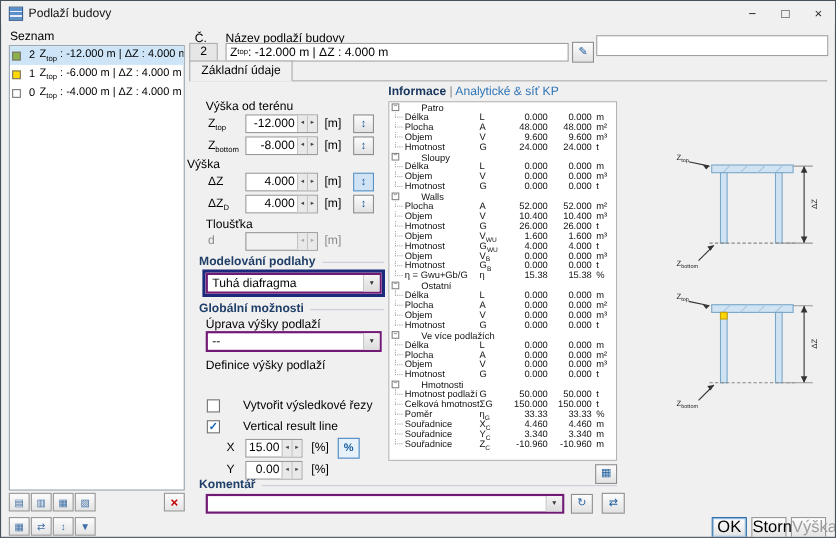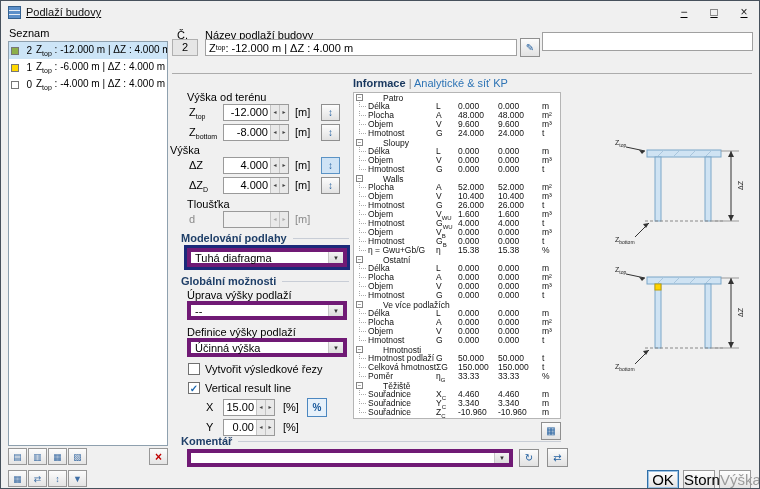--- a/index.html
+++ b/index.html
@@ -1,21 +1,21 @@
 <!DOCTYPE html>
 <html><head>
 <meta charset="utf-8">
 <style>
   * { margin:0; padding:0; box-sizing:border-box; }
   html,body { width:760px; height:489px; font-family:"Liberation Sans",sans-serif; font-size:11px; background:#fff; }
   .window { position:relative; width:760px; height:489px; background:#f0f0f0; border:1px solid #47515c; overflow:hidden; }
   .abs { position:absolute; }
 
   
-  .titlebar { position:absolute; left:0; top:0; right:0; height:22px; background:#f0f0f0; display:flex; align-items:center;text-decoration:underline; }
+  .titlebar { position:absolute; left:0; top:0; right:0; height:22px; background:#f0f0f0; display:flex; align-items:center; }
   .tb-icon { width:13px; height:13px; margin:0 5px 0 7px; border:1px solid #33608f;
              background:repeating-linear-gradient(180deg,#5b8fc9 0 3px,#e8eef5 3px 4px); }
   .tb-title { font-size:11px; color:#111; }
   .wincontrols { margin-left:auto; display:flex; height:100%; }
   .winbtn { width:30px; height:100%; display:flex; align-items:center; justify-content:center; font-size:12px; color:#222; cursor:default; }
 
   
   .listbox { position:absolute; left:7px; top:40px; width:160px; height:405px; background:#fff; border:1px solid #8ea0ae; overflow:hidden; font-size:10px; }
   .list-item { display:flex; align-items:center; height:17px; padding-left:2px; gap:4px; white-space:nowrap; }
   .list-item.selected { background:#cde5f7; }
@@ -36,44 +36,44 @@
   .field .spin { width:9px; background:#e9e9e9; border-left:1px solid #c4c4c4; font-size:6px; line-height:15px; text-align:center; color:#444; cursor:default; }
   .field.disabled { background:#f1f1f1; }
   .field.disabled .spin { color:#aaa; }
   .unit { position:absolute; font-size:11px; }
 
   .sq { position:absolute; width:19px; height:17px; background:linear-gradient(#fcfcfc,#e2e2e2); border:1px solid #8f8f8f;
         font-size:10px; color:#1f5d9e; text-align:center; line-height:14px; padding:0; cursor:default; }
   .sq.pressed { background:#cfe3f5; border-color:#5b93c5; }
   .sq.blue { border:1px solid #4c87c0; background:#e7f1fa; color:#16589c; font-weight:bold; }
 
-  .combo { position:absolute; height:19px; background:#fff; border:4px solid #701a75; display:flex; align-items:center; font-size:11px; }
+  .combo { position:absolute; height:19px; background:#fff; border:2px solid #701a75; display:flex; align-items:center; font-size:11px; }
   .combo .ctext { flex:1; padding-left:4px; white-space:nowrap; overflow:hidden; }
   .combo .carrow { width:15px; align-self:stretch; background:linear-gradient(#f3f3f3,#dcdcdc); border-left:1px solid #c6c6c6;
                    display:flex; align-items:center; justify-content:center; font-size:6px; color:#333; }
   .hl-wrap { position:absolute; border:3px solid #1b2a7a; }
   .hl-wrap .combo { position:relative; width:100%; height:100%; }
 
-  .cbrow { position:absolute; display:flex; align-items:center; gap:5px; font-size:11px; white-space:nowrap; }
+  .cbrow { position:absolute; display:flex; align-items:center; gap:21px; font-size:11px; white-space:nowrap; }
   .cb { width:12px; height:12px; background:#fff; border:1px solid #707070; display:inline-flex; align-items:center; justify-content:center;
         font-size:10px; font-weight:bold; color:#1b66ad; flex:0 0 auto; }
 
   
   .ih1 { font-size:11px; font-weight:bold; color:#17365d; }
   .ihsep { font-size:11px; color:#888; }
   .ih2 { font-size:11px; color:#2e74b5; }
   .itable { position:absolute; left:352px; top:91px; width:208px; height:327px; background:#fff; border:1px solid #b5b5b5; overflow:hidden; font-size:8.5px; color:#111; }
   .tgroup { display:flex; align-items:center; height:9px; padding-left:2px; gap:20px; }
   .expander { width:7px; height:7px; border:1px solid #848484; background:#fff; font-size:6px; line-height:5px; text-align:center; color:#333; flex:0 0 auto; }
   .trow { display:flex; height:9px; line-height:9px; }
   .c-label { flex:1; padding-left:14px; position:relative; white-space:nowrap; overflow:hidden; }
   .c-label::before { content:""; position:absolute; left:5px; top:-1px; bottom:4px; border-left:1px dotted #aaa; }
   .c-label::after { content:""; position:absolute; left:5px; top:4px; width:7px; border-top:1px dotted #aaa; }
   .c-sym { width:22px; }
-  .c-v1,.c-v2 { width:40px; }
+  .c-v1,.c-v2 { width:40px; text-align:right; }
   .c-unit { width:22px; padding-left:4px; }
   .itable sub { font-size:6px; }
 
   
   .tbtn { position:absolute; width:19px; height:17px; background:linear-gradient(#fcfcfc,#e4e4e4); border:1px solid #979797;
           font-size:9px; color:#3f6fa6; text-align:center; line-height:14px; padding:0; cursor:default; }
   .tbtn.red { color:#c00000; font-weight:bold; font-size:12px; }
   .btn { width:32px; height:19px; background:linear-gradient(#fefefe,#e3e3e3); border:1px solid #9a9a9a; font-size:15px; font-family:inherit; cursor:default; }
   .btn.default { border:1px solid #2f6fa8; box-shadow:inset 0 0 0 1px #9cc3e5; }
   .btn.disabled { color:#9b9b9b; }
@@ -141,20 +141,21 @@
   <div class="graybox" style="left:171px;top:38px;width:26px;height:17px">2</div>
   <span class="lbl" style="left:204px;top:28px">Název podlaží budovy</span>
   <div class="whitebox namefield" style="left:204px;top:38px;width:312px;height:17px">
     <span>Z</span>
       <sub>top</sub>
       <span> : -12.000 m | ΔZ : 4.000 m</span>
   </div>
   <button class="sq" style="left:519px;top:37px;height:19px;width:20px"><span>✎</span></button>
   <div class="whitebox" style="left:541px;top:31px;width:211px;height:19px"></div>
 
+  <div class="tab">Základní údaje</div>
   <div class="tabline"></div>
 
   <span class="lbl" style="left:186px;top:90px">Výška od terénu</span>
 
   <span class="lbl" style="left:188px;top:105px"><span>Z</span><sub>top</sub></span>
   <div class="field" style="left:222px;top:103px;width:66px">
     <span class="val">-12.000</span>
     <span class="spin">◂</span>
     <span class="spin">▸</span>
   </div>
@@ -211,24 +212,20 @@
 
   <div class="sect" style="left:180px;top:274px;width:168px">
       <span>Globální možnosti</span>
     </div>
   <span class="lbl" style="left:186px;top:288px">Úprava výšky podlaží</span>
   <div class="combo" style="left:186px;top:300px;width:160px">
     <span class="ctext">--</span>
     <span class="carrow">▼</span>
   </div>
   <span class="lbl" style="left:186px;top:325px">Definice výšky podlaží</span>
-  <div class="combo" style="left:186px;top:337px;width:160px">
-    <span class="ctext">Účinná výška</span>
-    <span class="carrow">▼</span>
-  </div>
 
   <div class="cbrow" style="left:187px;top:362px">
     <span class="cb"></span>
     <span>Vytvořit výsledkové řezy</span>
   </div>
   <div class="cbrow" style="left:187px;top:381px">
     <span class="cb">
         <span>✓</span>
       </span>
     <span>Vertical result line</span>
@@ -453,24 +450,20 @@
         <span class="c-v1">150.000</span>
         <span class="c-v2">150.000</span>
         <span class="c-unit">t</span>
       </div>
       <div class="trow">
         <span class="c-label">Poměr</span>
         <span class="c-sym">η<sub>G</sub></span>
         <span class="c-v1">33.33</span>
         <span class="c-v2">33.33</span>
         <span class="c-unit">%</span>
-      </div>
-      <div class="tgroup">
-        <span class="expander">−</span>
-        <span class="gname">Těžiště</span>
       </div>
       <div class="trow">
         <span class="c-label">Souřadnice</span>
         <span class="c-sym">X<sub>C</sub></span>
         <span class="c-v1">4.460</span>
         <span class="c-v2">4.460</span>
         <span class="c-unit">m</span>
       </div>
       <div class="trow">
         <span class="c-label">Souřadnice</span>

